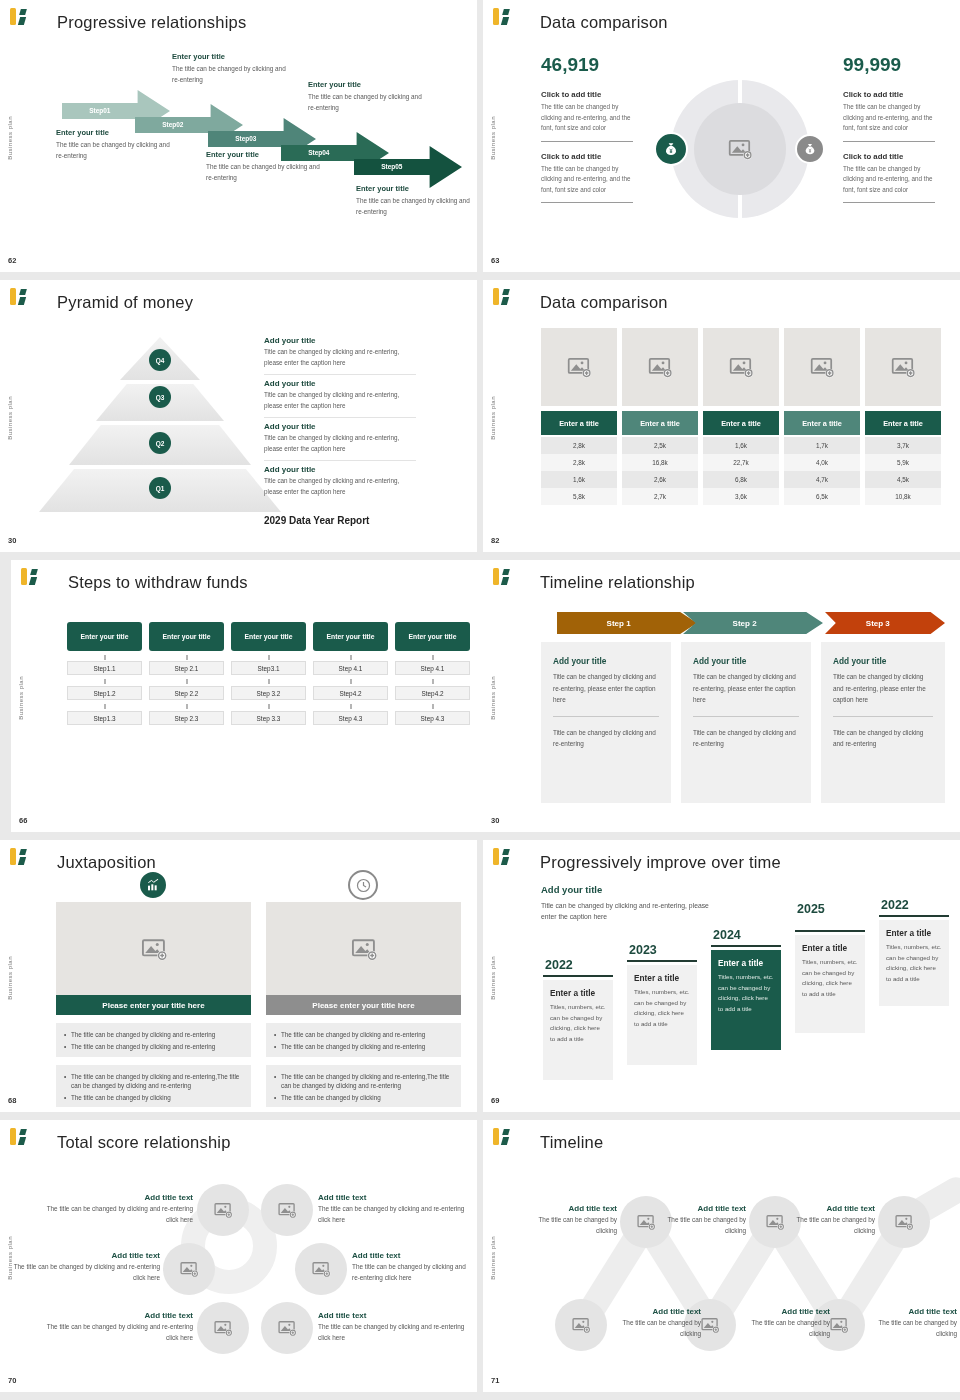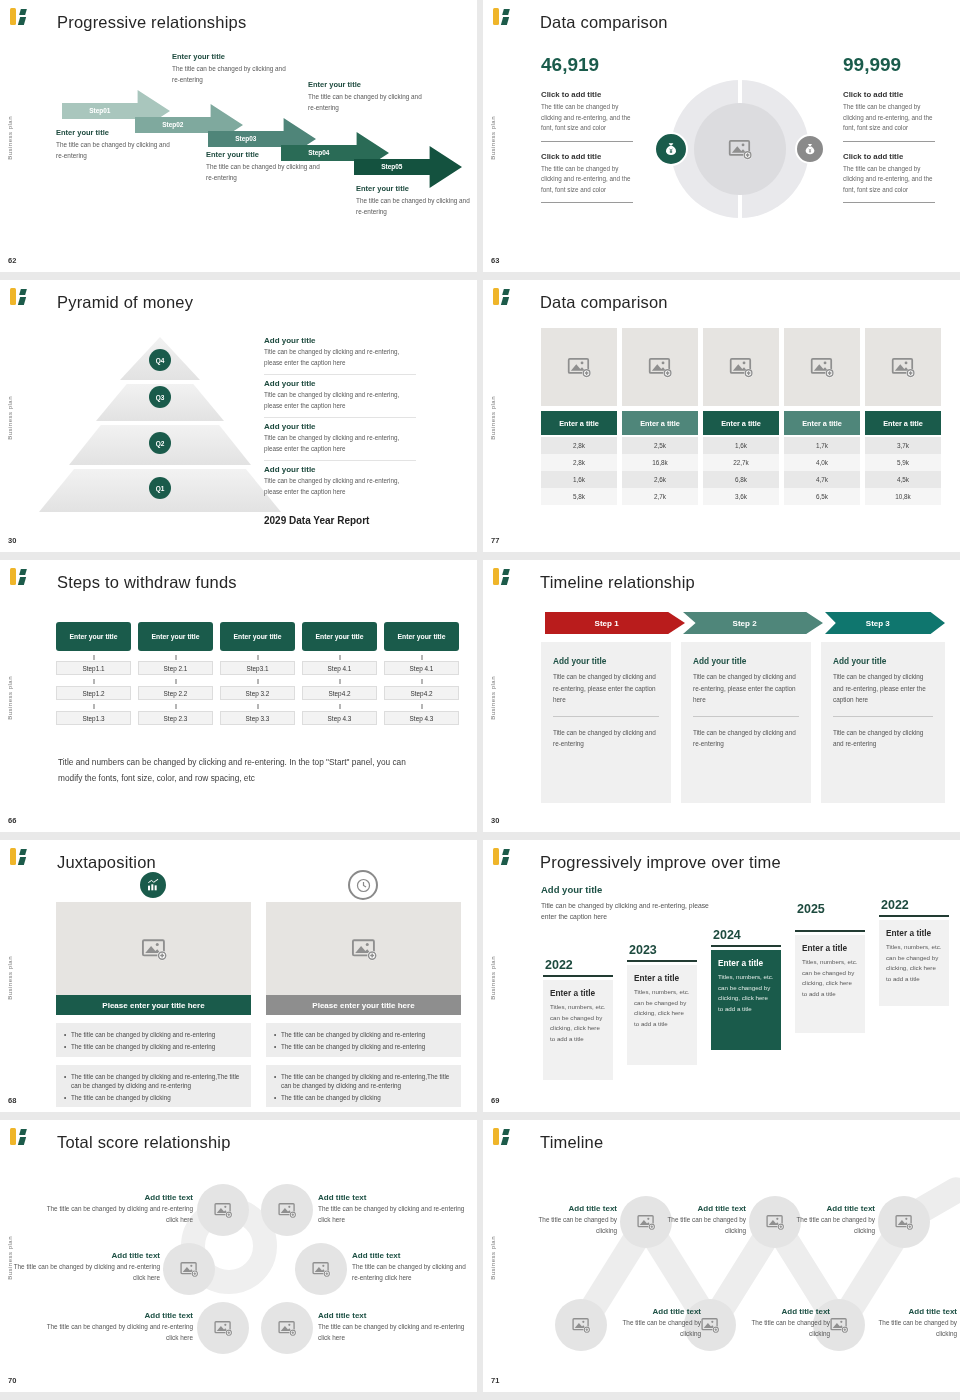--- a/index.html
+++ b/index.html
@@ -248,21 +248,21 @@
 </div>
 
 <div class="slide" style="left:483px;top:280px">
   <div class="logo">
       <i class="y"></i>
       <i class="g1"></i>
       <i class="g2"></i>
     </div>
   <div class="vtext">Business plan</div>
   <div class="stitle">Data comparison</div>
-  <div class="num">77</div>
+  <div class="num">82</div>
 
   <div class="imgcell" style="left:58px">
       <svg class="ph" style="width:26px;height:26px">
         <use href="#i-img"></use>
       </svg>
     </div>
   <div class="imgcell" style="left:139px">
       <svg class="ph" style="width:26px;height:26px">
         <use href="#i-img"></use>
       </svg>
@@ -307,21 +307,21 @@
   <div class="dcell" style="left:301px;top:191px;background:#e8e8e8">4,7k</div>
   <div class="dcell" style="left:382px;top:191px;background:#e8e8e8">4,5k</div>
 
   <div class="dcell" style="left:58px;top:208px;background:#f5f5f5">5,8k</div>
   <div class="dcell" style="left:139px;top:208px;background:#f5f5f5">2,7k</div>
   <div class="dcell" style="left:220px;top:208px;background:#f5f5f5">3,6k</div>
   <div class="dcell" style="left:301px;top:208px;background:#f5f5f5">6,5k</div>
   <div class="dcell" style="left:382px;top:208px;background:#f5f5f5">10,8k</div>
 </div>
 
-<div class="slide" style="left:0;top:560px">
+<div class="slide" style="left:11px;top:560px">
   <div class="logo">
       <i class="y"></i>
       <i class="g1"></i>
       <i class="g2"></i>
     </div>
   <div class="vtext">Business plan</div>
   <div class="stitle">Steps to withdraw funds</div>
   <div class="num">66</div>
 
   <div class="hd66" style="left:56px">Enter your title</div>
@@ -356,40 +356,39 @@
     <div class="dot66" style="left:175px;top:144px"></div>
     <div class="dot66" style="left:257px;top:144px"></div>
     <div class="dot66" style="left:339px;top:144px"></div>
     <div class="dot66" style="left:421px;top:144px"></div>
   <div class="bx66" style="left:56px;top:151px">Step1.3</div>
   <div class="bx66" style="left:138px;top:151px">Step 2.3</div>
   <div class="bx66" style="left:220px;top:151px">Step 3.3</div>
   <div class="bx66" style="left:302px;top:151px">Step 4.3</div>
   <div class="bx66" style="left:384px;top:151px">Step 4.3</div>
 
-  <div class="note66">Title and numbers can be changed by clicking and re-entering. In the top "Start" panel, you can modify the fonts, font size, color, and row spacing, etc</div>
 </div>
 
 <div class="slide" style="left:483px;top:560px">
   <div class="logo">
       <i class="y"></i>
       <i class="g1"></i>
       <i class="g2"></i>
     </div>
   <div class="vtext">Business plan</div>
   <div class="stitle">Timeline relationship</div>
   <div class="num">30</div>
 
-  <div class="ar67 clipA" style="left:62px;width:140px;background:#b91c1c">
+  <div class="ar67 clipA" style="left:74px;width:140px;background:#a16207">
       <span>Step 1</span>
     </div>
   <div class="ar67 clipB" style="left:200px;width:140px;background:#4F867A">
       <span>Step 2</span>
     </div>
-  <div class="ar67 clipB" style="left:342px;width:120px;background:#0f766e">
+  <div class="ar67 clipB" style="left:342px;width:120px;background:#c2410c">
       <span>Step 3</span>
     </div>
 
   <div class="card67" style="left:58px;width:130px">
     <div class="h67">Add your title</div>
     <div class="c67">Title can be changed by clicking and re-entering, please enter the caption here</div>
     <div class="hr67"></div>
     <div class="c67">Title can be changed by clicking and re-entering</div>
   </div>
   <div class="card67" style="left:198px;width:130px">

